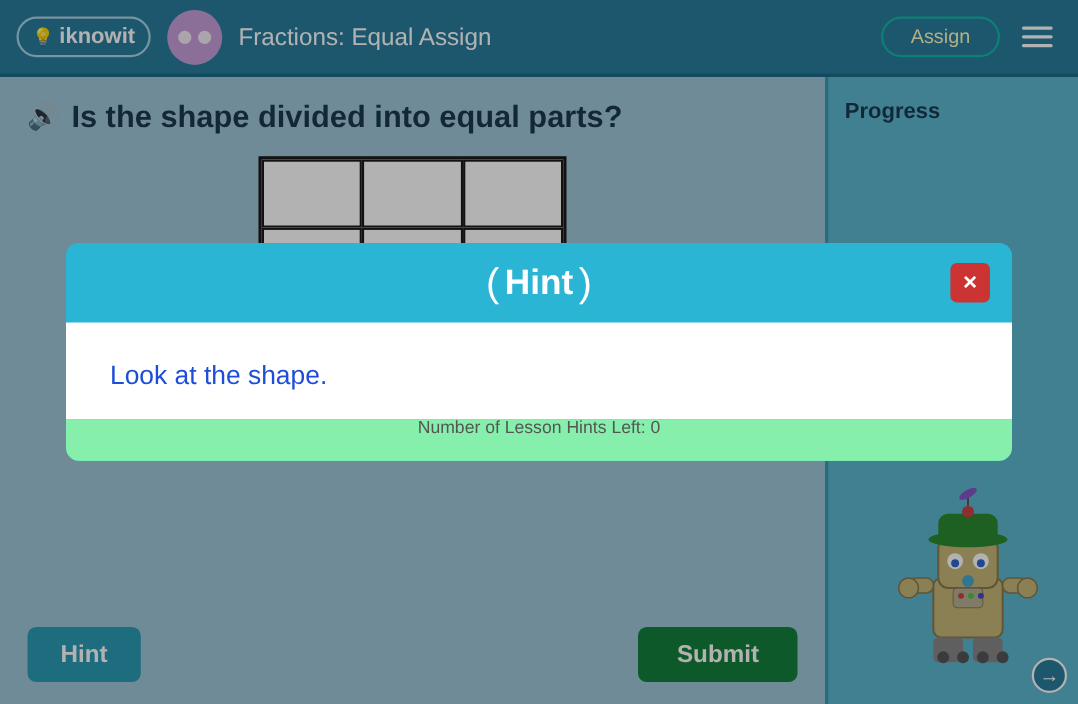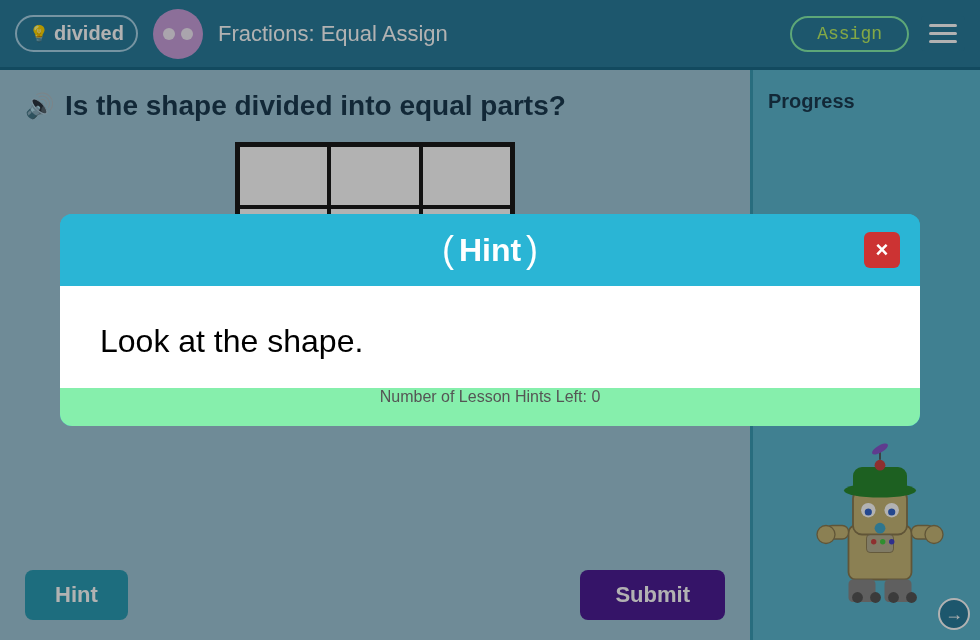--- a/index.html
+++ b/index.html
@@ -59,28 +59,27 @@
     }
     .header-title {
       color: white;
       font-size: 22px;
       font-weight: normal;
       margin-left: 15px;
       flex: 1;
     }
     .assign-btn {
       background: transparent;
-      border: 2px solid #86efac;
+      border: 2px solid #14b8a6;
       border-radius: 20px;
-      color: #bef264;
+      color: #fef9c3;
       font-size: 18px;
       padding: 6px 25px;
       cursor: pointer;
       margin-right: 12px;
-      font-family: Liberation Mono, monospace;
     }
     .menu-btn {
       background: #2a7d9c;
       border: none;
       cursor: pointer;
       display: flex;
       flex-direction: column;
       gap: 5px;
       padding: 8px;
       border-radius: 4px;
@@ -174,21 +173,21 @@
       background: #2a9db5;
       border: none;
       border-radius: 8px;
       color: white;
       font-size: 22px;
       font-weight: bold;
       padding: 12px 30px;
       cursor: pointer;
     }
     .submit-btn {
-      background: #4c1d95;
+      background: #15803d;
       border: none;
       border-radius: 8px;
       color: white;
       font-size: 22px;
       font-weight: bold;
       padding: 12px 35px;
       cursor: pointer;
     }
 
     
@@ -316,39 +315,39 @@
       cursor: pointer;
       display: flex;
       align-items: center;
       justify-content: center;
     }
     .hint-modal-body {
       background: white;
       padding: 30px 40px 20px;
     }
     .hint-content-text {
-      font-size: 32px;
-      color: #000000;
+      font-size: 24px;
+      color: #1d4ed8;
       line-height: 1.6;
     }
     .hint-footer {
       background: #86efac;
       padding: 0 40px 20px;
       text-align: center;
       color: #555;
       font-size: 16px;
     }
   </style>
 </head>
 <body>
 
 <div class="header">
   <div class="logo-box">
     <span class="logo-bulb">💡</span>
-    <span>divided</span>
+    <span>iknowit</span>
   </div>
   <div class="header-avatar">
     <div class="avatar-dots">
       <div class="avatar-dot"></div>
       <div class="avatar-dot"></div>
     </div>
   </div>
   <span class="header-title">Fractions: Equal Assign</span>
   <button class="assign-btn">Assign</button>
   <button class="menu-btn">

